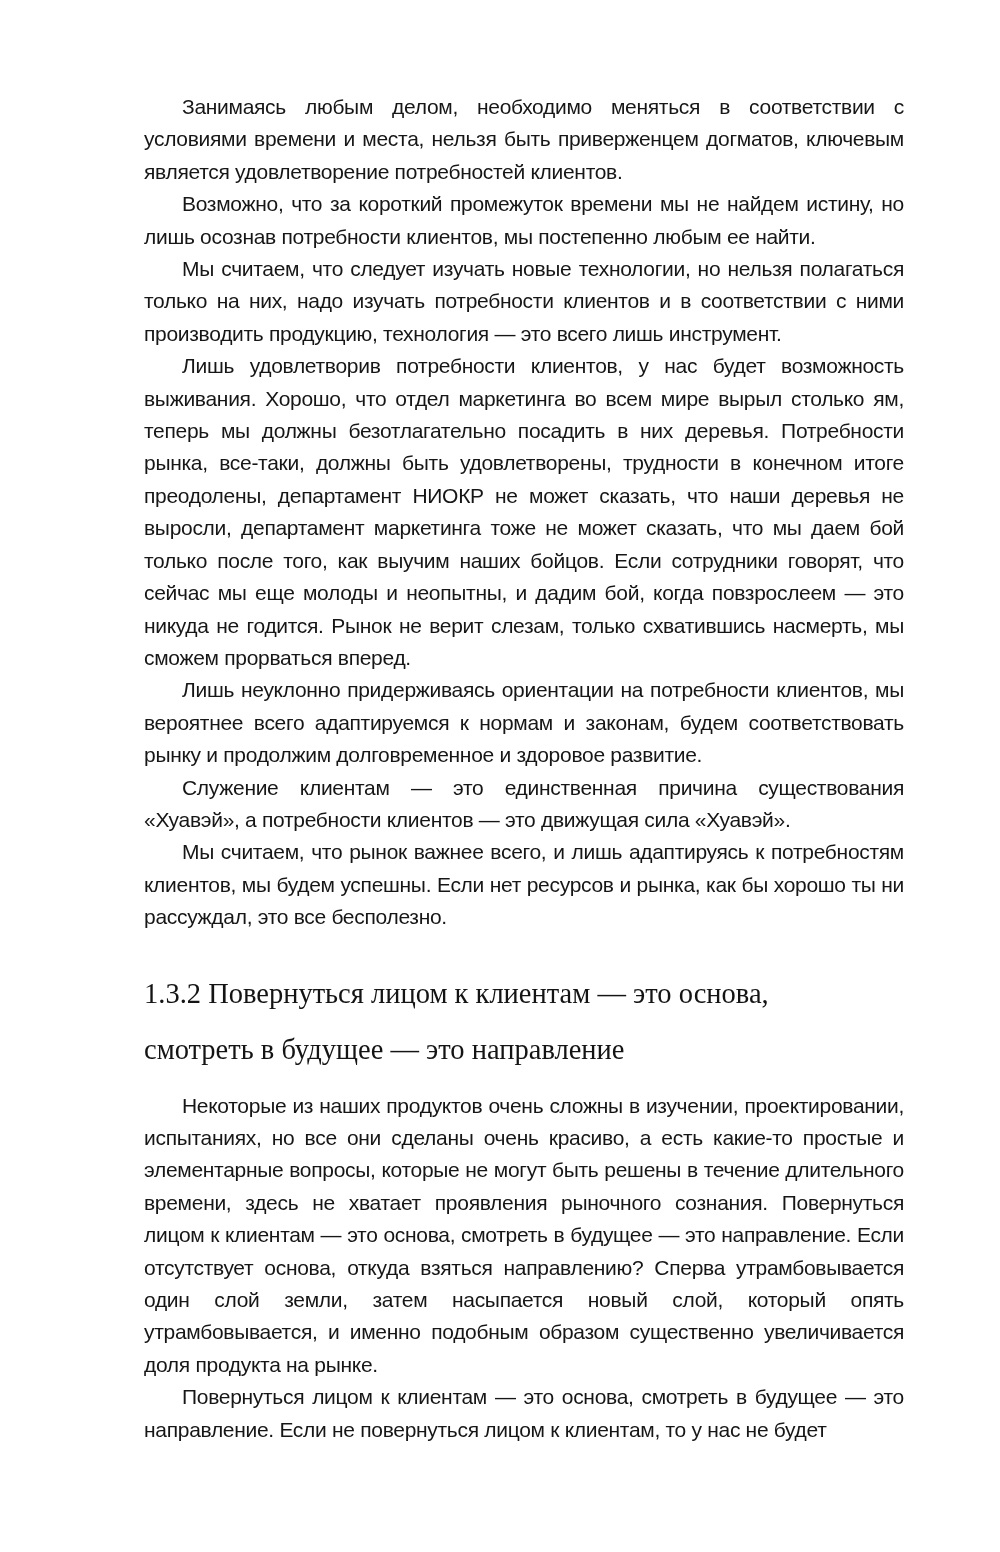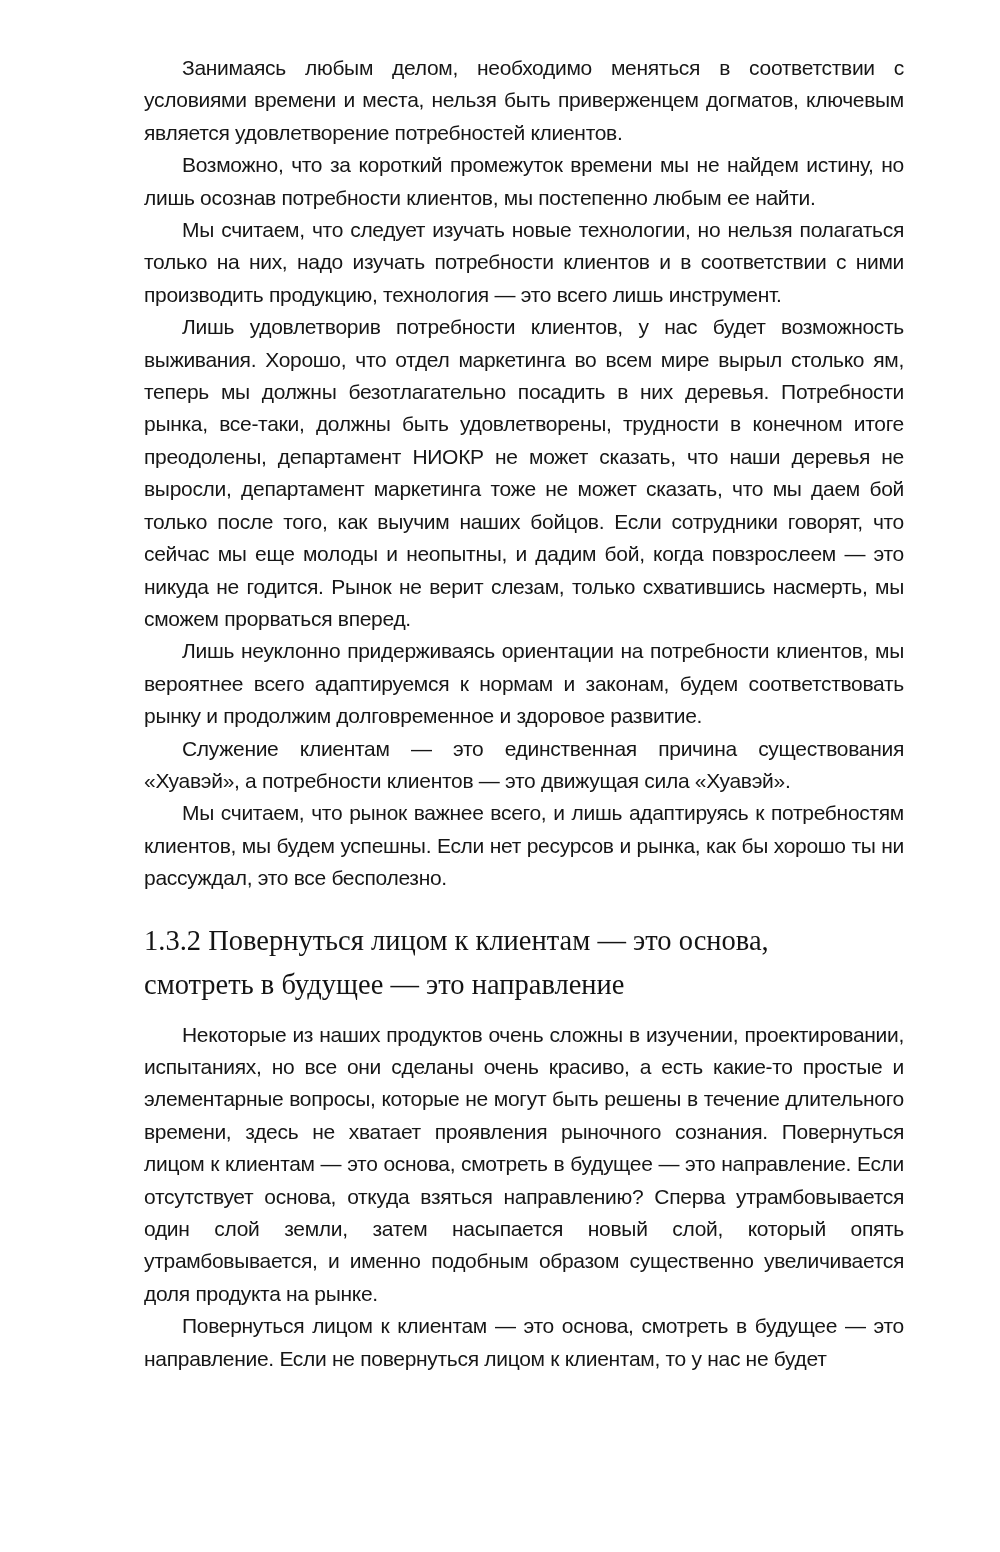--- a/index.html
+++ b/index.html
@@ -10,44 +10,44 @@
   body {
     width: 1000px;
     height: 1552px;
     position: relative;
     overflow: hidden;
   }
   .book-page {
     box-sizing: border-box;
     width: 804px;
     height: 1552px;
-    padding: 52px 96px 0 144px;
+    padding: 91px 96px 0 144px;
     background: #ffffff;
     color: #161616;
   }
   .body-text {
     width: 760px;
   }
   .body-text p {
     margin: 0;
     font-family: "Liberation Sans", "DejaVu Sans", sans-serif;
     font-size: 21px;
     line-height: 32.4px;
     letter-spacing: -0.3px;
     text-align: justify;
     text-indent: 38px;
     hyphens: auto;
     -webkit-hyphens: auto;
   }
   h2.section-heading {
-    margin: 24px 0 12px 0;
+    margin: 32px 0 12px 0;
     font-family: "Liberation Serif", "DejaVu Serif", serif;
     font-weight: normal;
     font-size: 28.5px;
-    line-height: 44px;
+    line-height: 56px;
     letter-spacing: 0;
     text-align: left;
     text-indent: 0;
     color: #141414;
     max-width: 700px;
   }
 </style>
 </head>
 <body>
 

